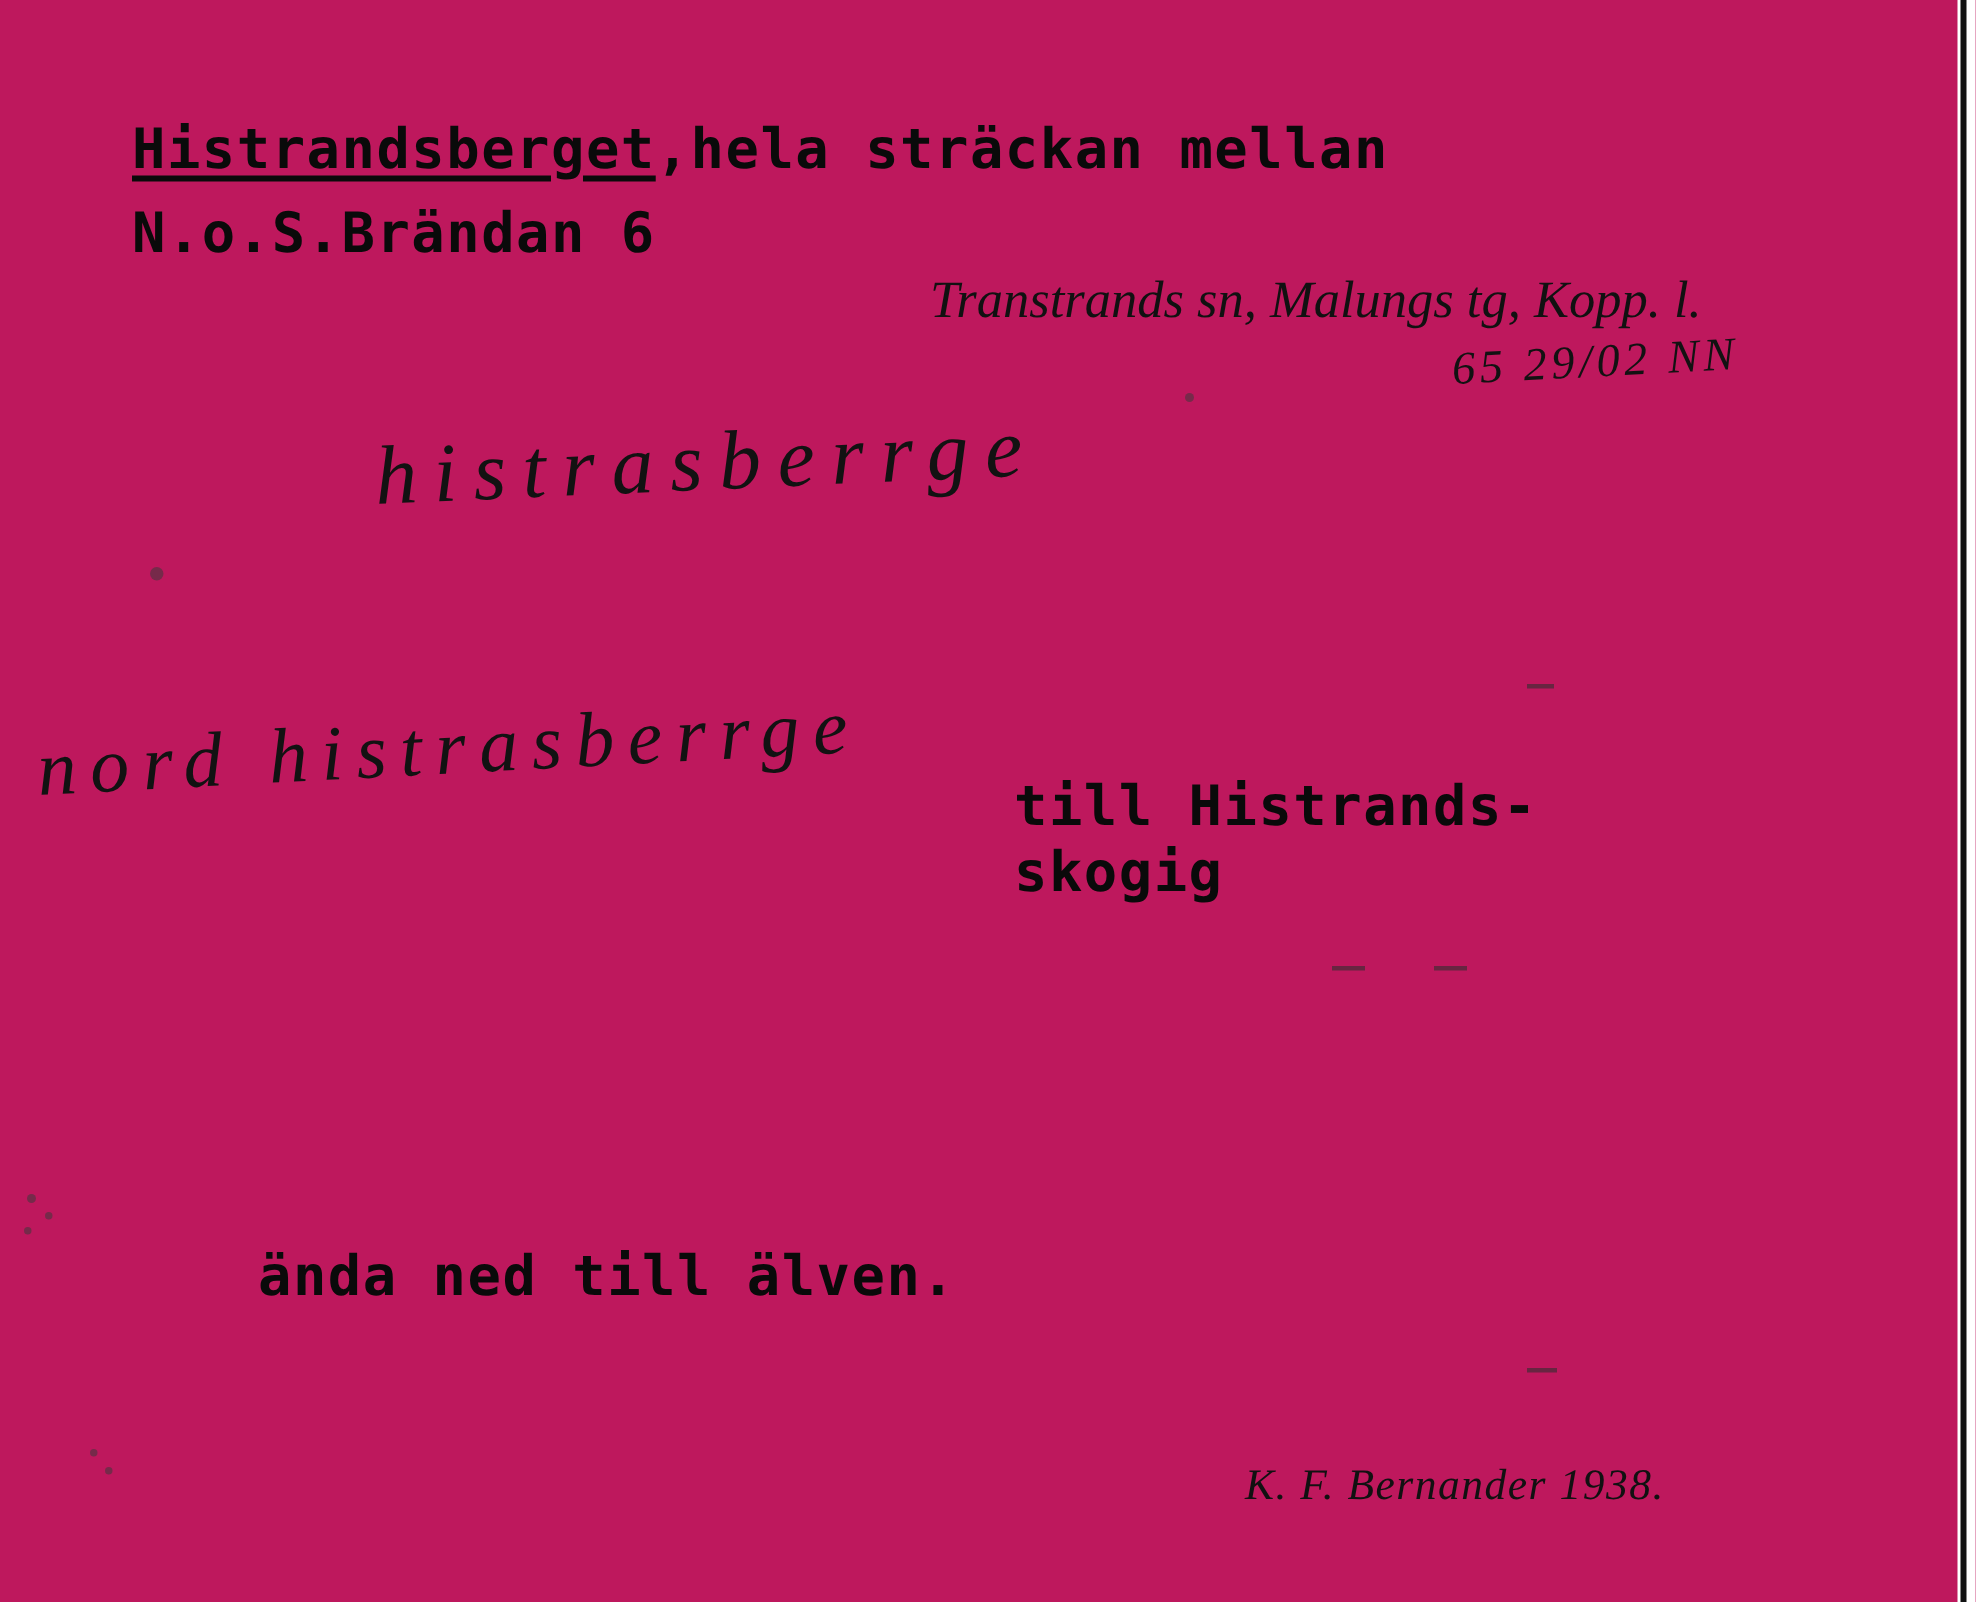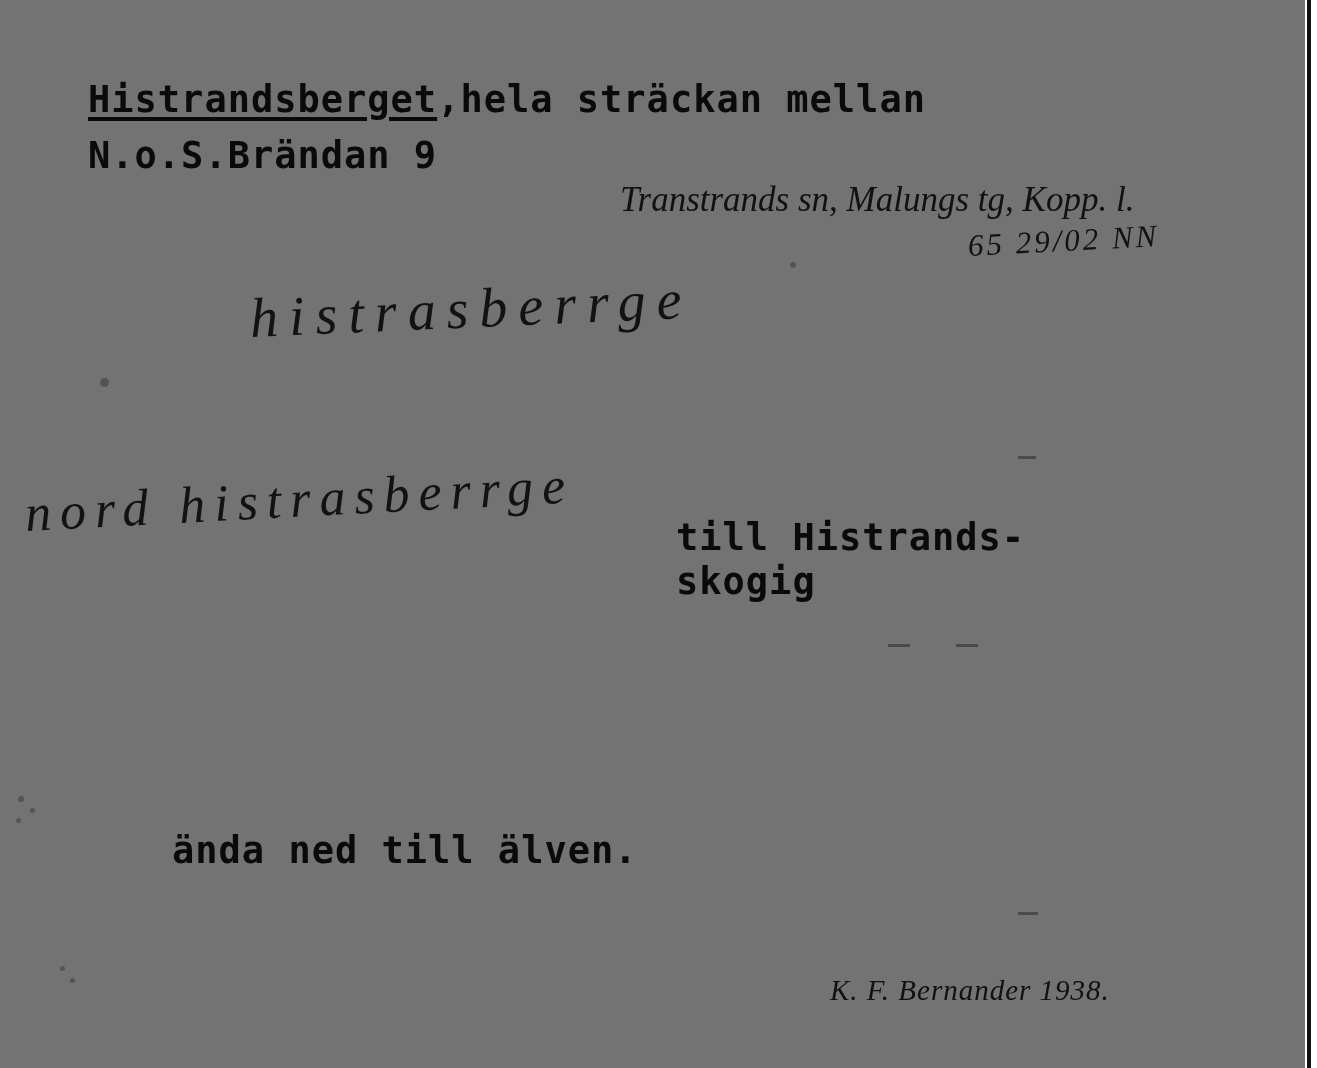--- a/index.html
+++ b/index.html
@@ -7,21 +7,21 @@
     padding: 0;
     background: #ffffff;
   }
   body {
     font-family: "Liberation Sans", sans-serif;
   }
   .card {
     position: relative;
     width: 1317px;
     height: 1068px;
-    background: #737373;
+    background: #be185d;
     overflow: hidden;
   }
   
   .right-edge {
     position: absolute;
     top: 0;
     right: 0;
     width: 12px;
     height: 100%;
     background: #ffffff;
@@ -157,21 +157,21 @@
 <body>
 
 <div class="card">
 
   <div class="right-edge">
     <div class="rule"></div>
   </div>
 
   <div class="tw headline"><span class="underlined">Histrandsberget</span><span>,hela sträckan mellan</span></div>
 
-  <div class="tw subline">N.o.S.Brändan 9</div>
+  <div class="tw subline">N.o.S.Brändan 6</div>
 
   <div class="printed-ref">Transtrands sn, Malungs tg, Kopp. l.</div>
 
   <div class="hand hand-code">65 29/02 NN</div>
 
   <div class="hand hand-dialect-1">histrasberrge</div>
 
   <div class="hand hand-dialect-2">nord histrasberrge</div>
 
   <div class="tw norm-1">till Histrands-</div>

